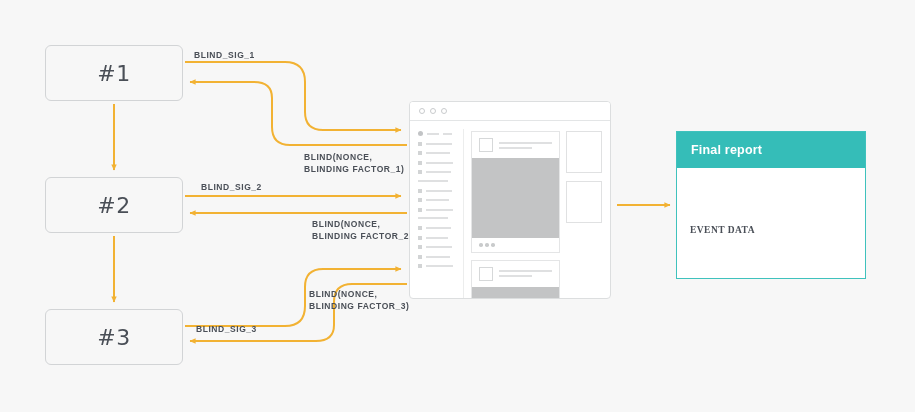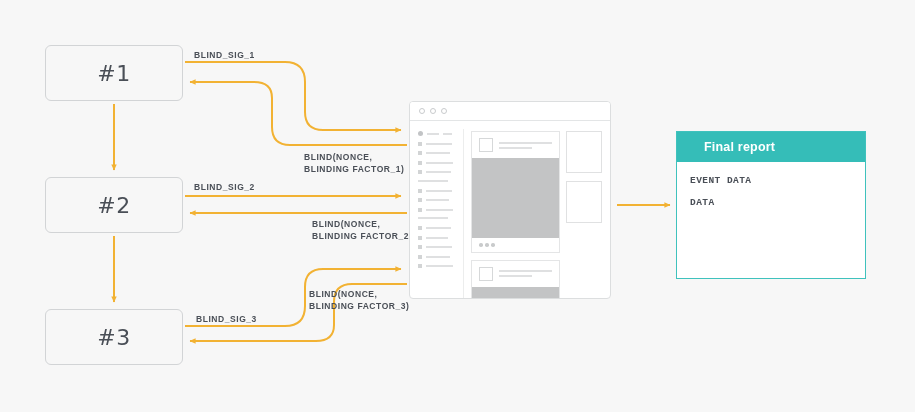--- a/index.html
+++ b/index.html
@@ -61,24 +61,24 @@
     font-family: "Liberation Sans", sans-serif;
     font-size: 8.5px;
     font-weight: bold;
     color: #4a4f57;
     letter-spacing: 0.55px;
     line-height: 11.5px;
     white-space: pre-line;
   }
   #label-sig1   { left: 194px; top: 50px; }
   #label-blind1 { left: 304px; top: 152px; }
-  #label-sig2   { left: 194px; top: 182px; }
+  #label-sig2   { left: 201px; top: 182px; }
   #label-blind2 { left: 312px; top: 219px; }
   #label-blind3 { left: 309px; top: 289px; }
-  #label-sig3   { left: 196px; top: 314px; }
+  #label-sig3   { left: 196px; top: 324px; }
 
   
   #browser-window {
     position: absolute;
     left: 409px;
     top: 101px;
     width: 202px;
     height: 198px;
     background: #ffffff;
     border: 1px solid #dcdedf;
@@ -216,45 +216,46 @@
     left: 676px;
     top: 131px;
     width: 190px;
     height: 148px;
     background: #ffffff;
     border: 1px solid #3fc2bd;
     box-sizing: border-box;
     overflow: hidden;
   }
   #report-header {
-    height: 30px;
+    height: 36px;
     background: #35bdb8;
     display: flex;
     align-items: center;
-    padding-left: 27px;
+    padding-left: 14px;
     box-sizing: border-box;
   }
   #report-title {
     color: #ffffff;
     font-family: "Liberation Sans", sans-serif;
     font-size: 12.5px;
     font-weight: bold;
     letter-spacing: 0.2px;
   }
   #report-body {
     padding: 13px 13px 0 13px;
     box-sizing: border-box;
   }
   .report-item {
-    font-family: Liberation Mono, monospace;
+    font-family: Liberation Serif, serif;
     font-size: 9.5px;
     font-weight: bold;
     color: #4a4f57;
     letter-spacing: 0.45px;
     margin-bottom: 11px;
+    margin-top: 44px;
   }
 </style>
 </head>
 <body>
 
 <div id="canvas">
 
   <svg id="connector-layer" viewBox="0 0 915 412" width="915" height="412">
     <defs>
       <marker id="arrow-right" markerWidth="7" markerHeight="7" refX="5.6" refY="3" orient="auto" markerUnits="userSpaceOnUse">

